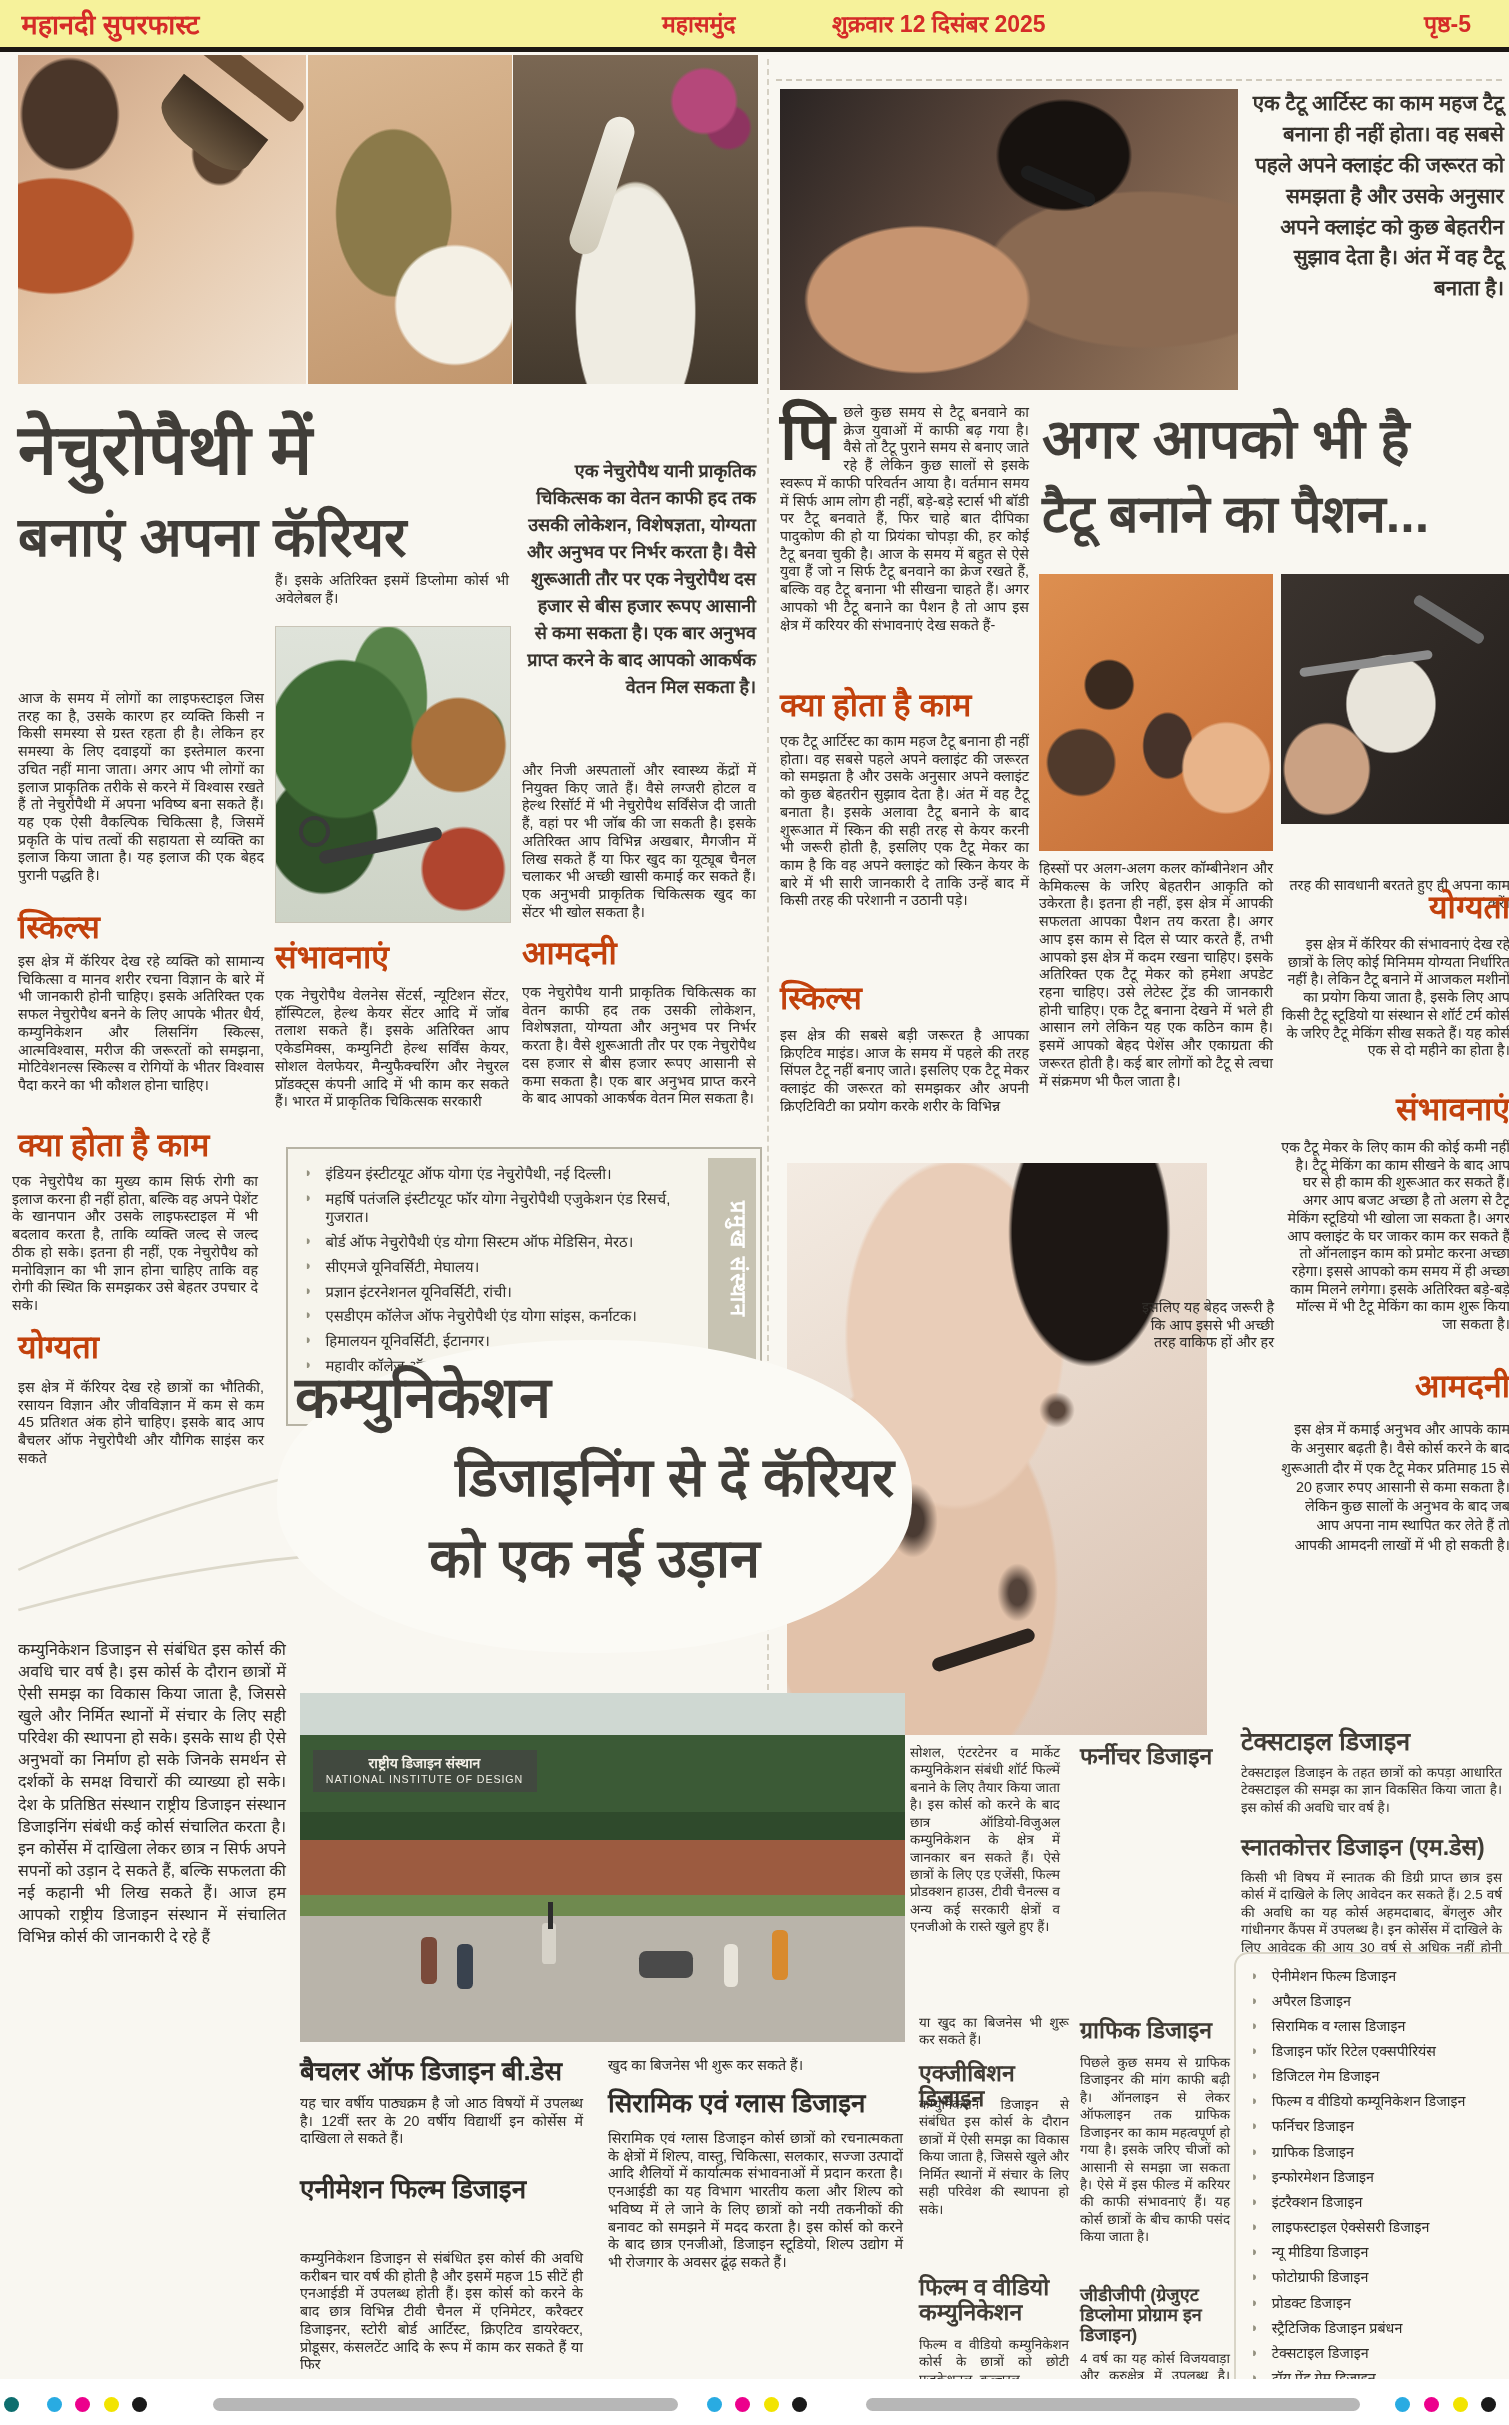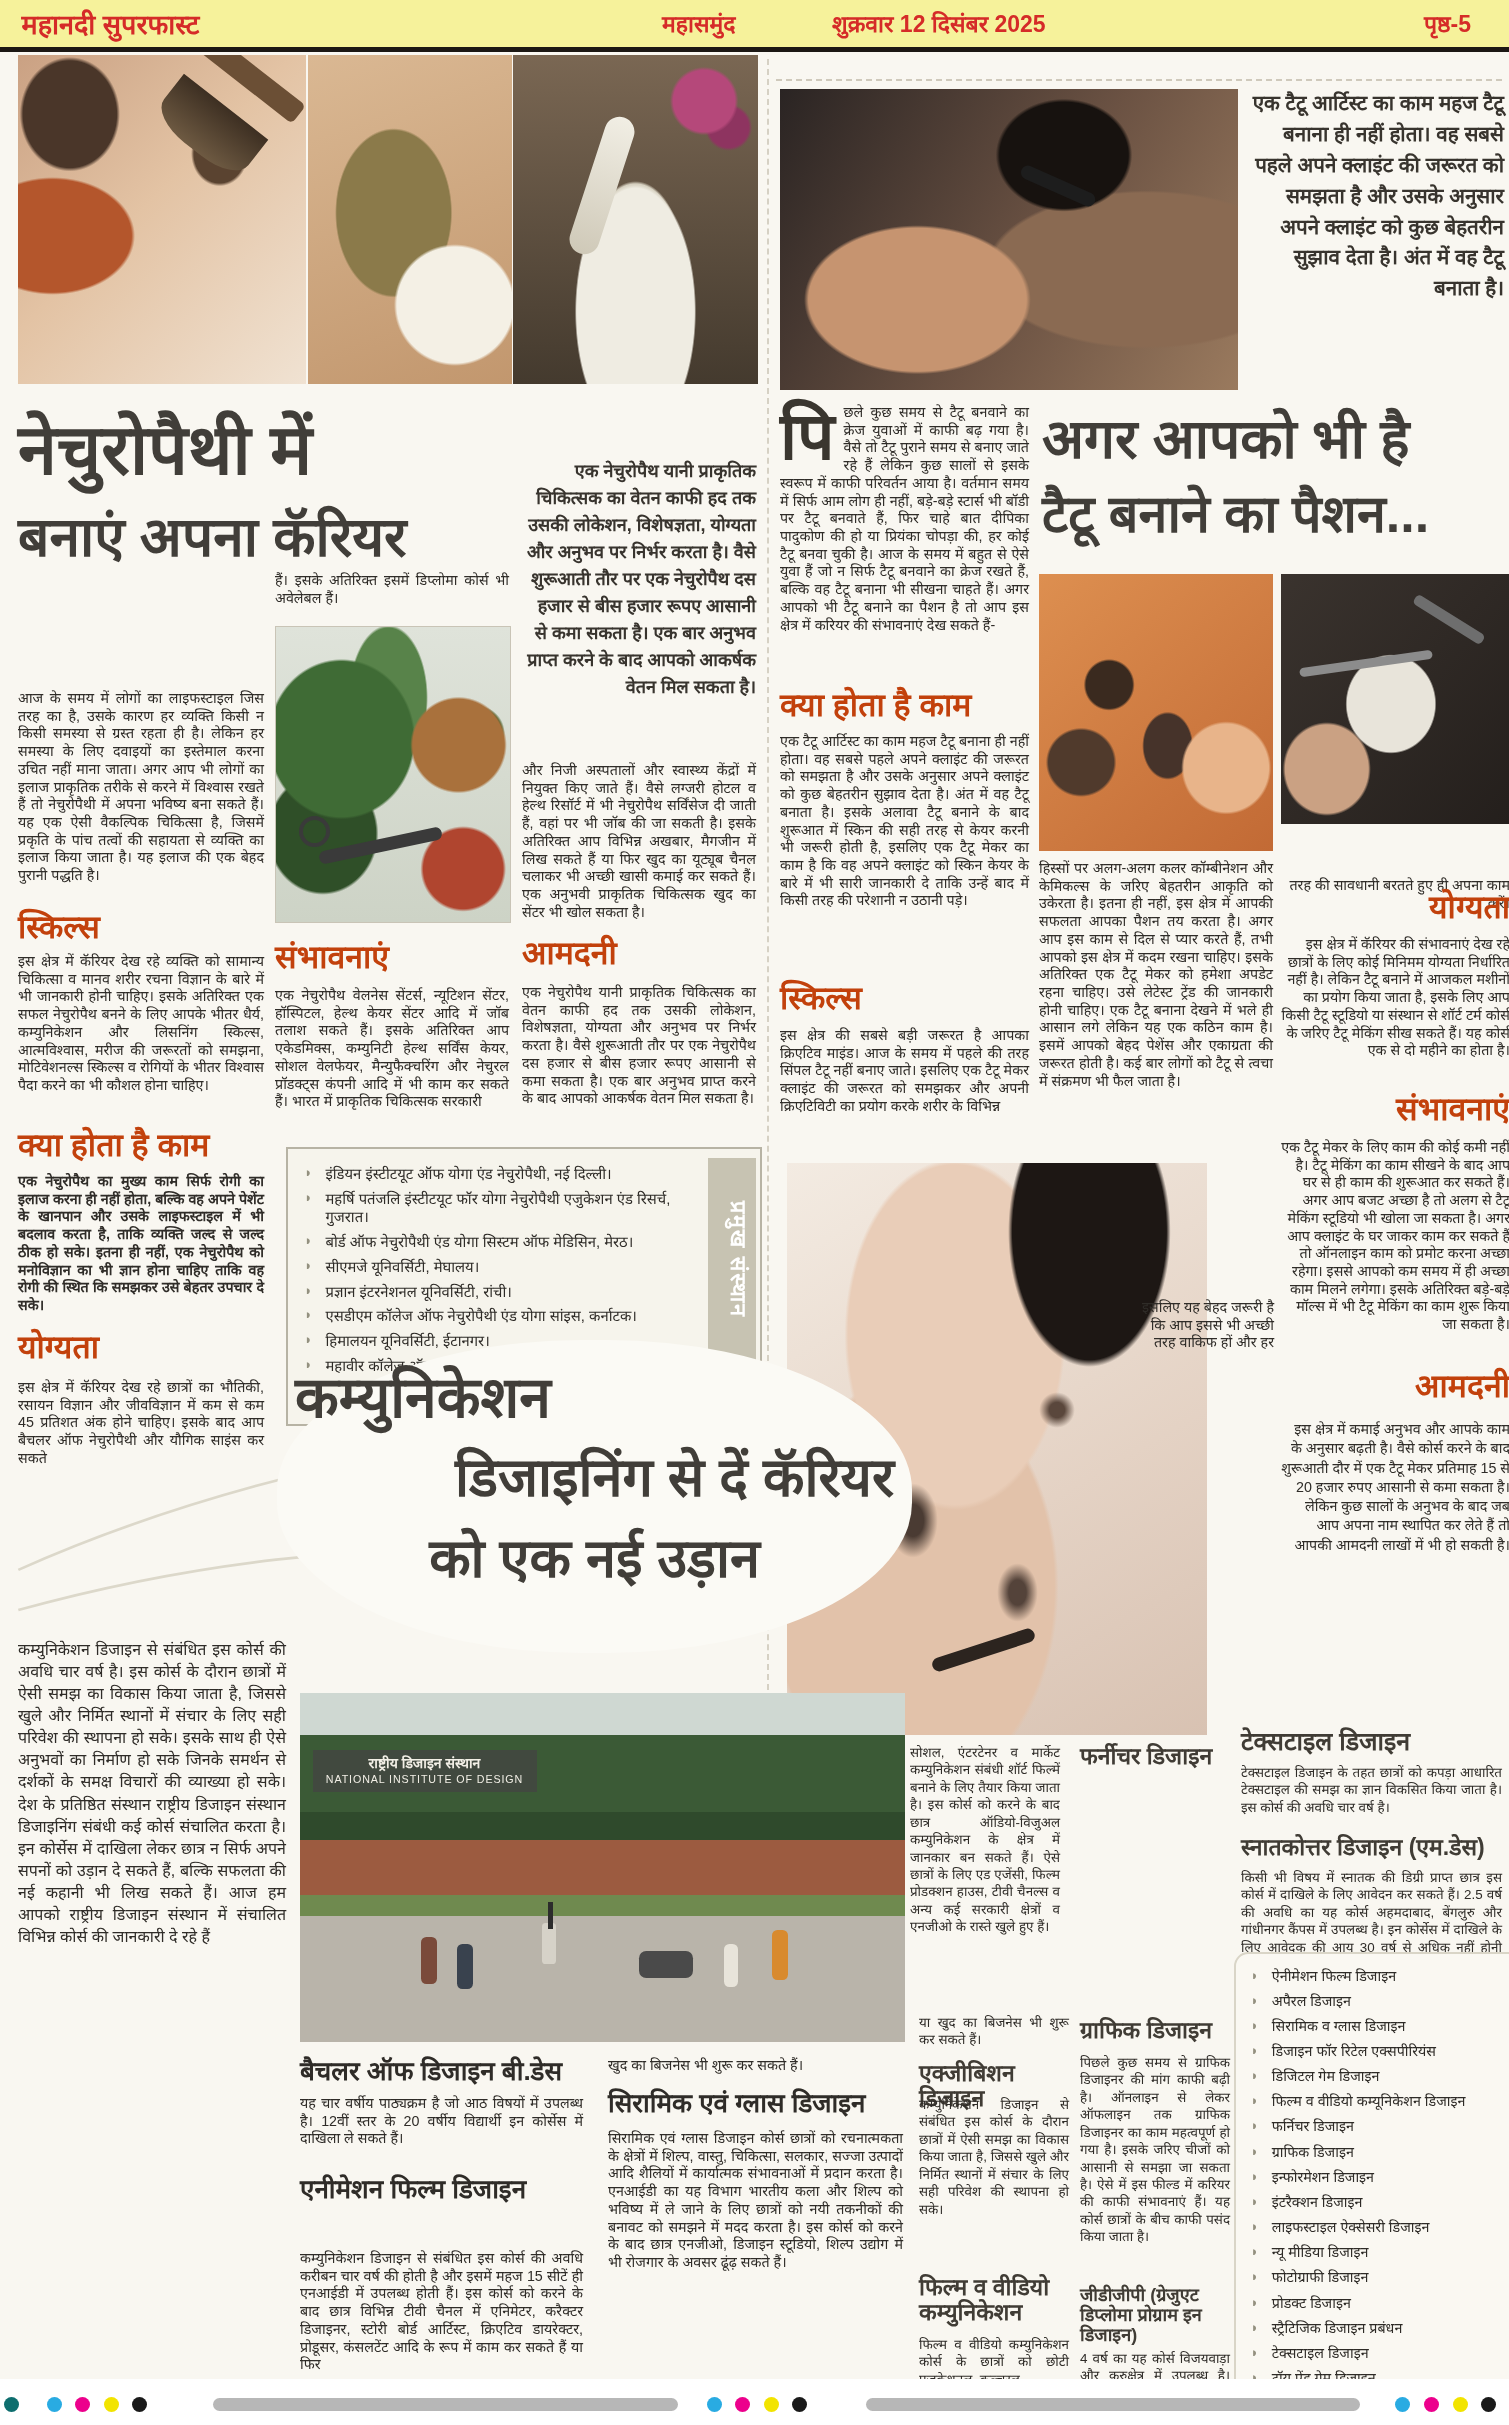--- a/index.html
+++ b/index.html
@@ -79,21 +79,21 @@
     <div style="left:30%;top:18%;width:30px;height:143px;background:linear-gradient(#f1eee4,#cfc9b8);border-radius:15px;transform:rotate(18deg);"></div>
   </div>
 
   <div class="abs headline" style="left:18px;top:399px;font-size:70px;">नेचुरोपैथी में</div>
   <div class="abs headline" style="left:18px;top:497px;font-size:55px;">बनाएं अपना कॅरियर</div>
 
   <div class="abs bt" style="left:18px;top:690px;width:246px;">आज के समय में लोगों का लाइफस्टाइल जिस तरह का है, उसके कारण हर व्यक्ति किसी न किसी समस्या से ग्रस्त रहता ही है। लेकिन हर समस्या के लिए दवाइयों का इस्तेमाल करना उचित नहीं माना जाता। अगर आप भी लोगों का इलाज प्राकृतिक तरीके से करने में विश्वास रखते हैं तो नेचुरोपैथी में अपना भविष्य बना सकते हैं। यह एक ऐसी वैकल्पिक चिकित्सा है, जिसमें प्रकृति के पांच तत्वों की सहायता से व्यक्ति का इलाज किया जाता है। यह इलाज की एक बेहद पुरानी पद्धति है।</div>
   <div class="abs sech" style="left:18px;top:911px;">स्किल्स</div>
   <div class="abs bt" style="left:18px;top:953px;width:246px;">इस क्षेत्र में कॅरियर देख रहे व्यक्ति को सामान्य चिकित्सा व मानव शरीर रचना विज्ञान के बारे में भी जानकारी होनी चाहिए। इसके अतिरिक्त एक सफल नेचुरोपैथ बनने के लिए आपके भीतर धैर्य, कम्युनिकेशन और लिसनिंग स्किल्स, आत्मविश्वास, मरीज की जरूरतों को समझना, मोटिवेशनल्स स्किल्स व रोगियों के भीतर विश्वास पैदा करने का भी कौशल होना चाहिए।</div>
   <div class="abs sech" style="left:18px;top:1129px;">क्या होता है काम</div>
-  <div class="abs bt" style="left:18px;top:1173px;width:246px;font-weight:bold;">एक नेचुरोपैथ का मुख्य काम सिर्फ रोगी का इलाज करना ही नहीं होता, बल्कि वह अपने पेशेंट के खानपान और उसके लाइफस्टाइल में भी बदलाव करता है, ताकि व्यक्ति जल्द से जल्द ठीक हो सके। इतना ही नहीं, एक नेचुरोपैथ को मनोविज्ञान का भी ज्ञान होना चाहिए ताकि वह रोगी की स्थित कि समझकर उसे बेहतर उपचार दे सके।</div>
+  <div class="abs bt" style="left:12px;top:1173px;width:246px;">एक नेचुरोपैथ का मुख्य काम सिर्फ रोगी का इलाज करना ही नहीं होता, बल्कि वह अपने पेशेंट के खानपान और उसके लाइफस्टाइल में भी बदलाव करता है, ताकि व्यक्ति जल्द से जल्द ठीक हो सके। इतना ही नहीं, एक नेचुरोपैथ को मनोविज्ञान का भी ज्ञान होना चाहिए ताकि वह रोगी की स्थित कि समझकर उसे बेहतर उपचार दे सके।</div>
   <div class="abs sech" style="left:18px;top:1331px;">योग्यता</div>
   <div class="abs bt" style="left:18px;top:1379px;width:246px;">इस क्षेत्र में कॅरियर देख रहे छात्रों का भौतिकी, रसायन विज्ञान और जीवविज्ञान में कम से कम 45 प्रतिशत अंक होने चाहिए। इसके बाद आप बैचलर ऑफ नेचुरोपैथी और यौगिक साइंस कर सकते</div>
 
   <div class="abs bt" style="left:275px;top:572px;width:234px;">हैं। इसके अतिरिक्त इसमें डिप्लोमा कोर्स भी अवेलेबल हैं।</div>
   <div class="abs photo" style="left:275px;top:626px;width:234px;height:295px;border:0.9px solid #c9c4b6;background:
       radial-gradient(circle at 80% 82%, #b0452f 0 13%, transparent 14%),
       radial-gradient(circle at 78% 40%, #a9713c 0 18%, transparent 19%),
       radial-gradient(circle at 86% 36%, #46632f 0 9%, transparent 10%),
       radial-gradient(ellipse at 28% 38%, #3f6b35 0 30%, transparent 31%),
       radial-gradient(ellipse at 48% 24%, #58834a 0 22%, transparent 23%),

